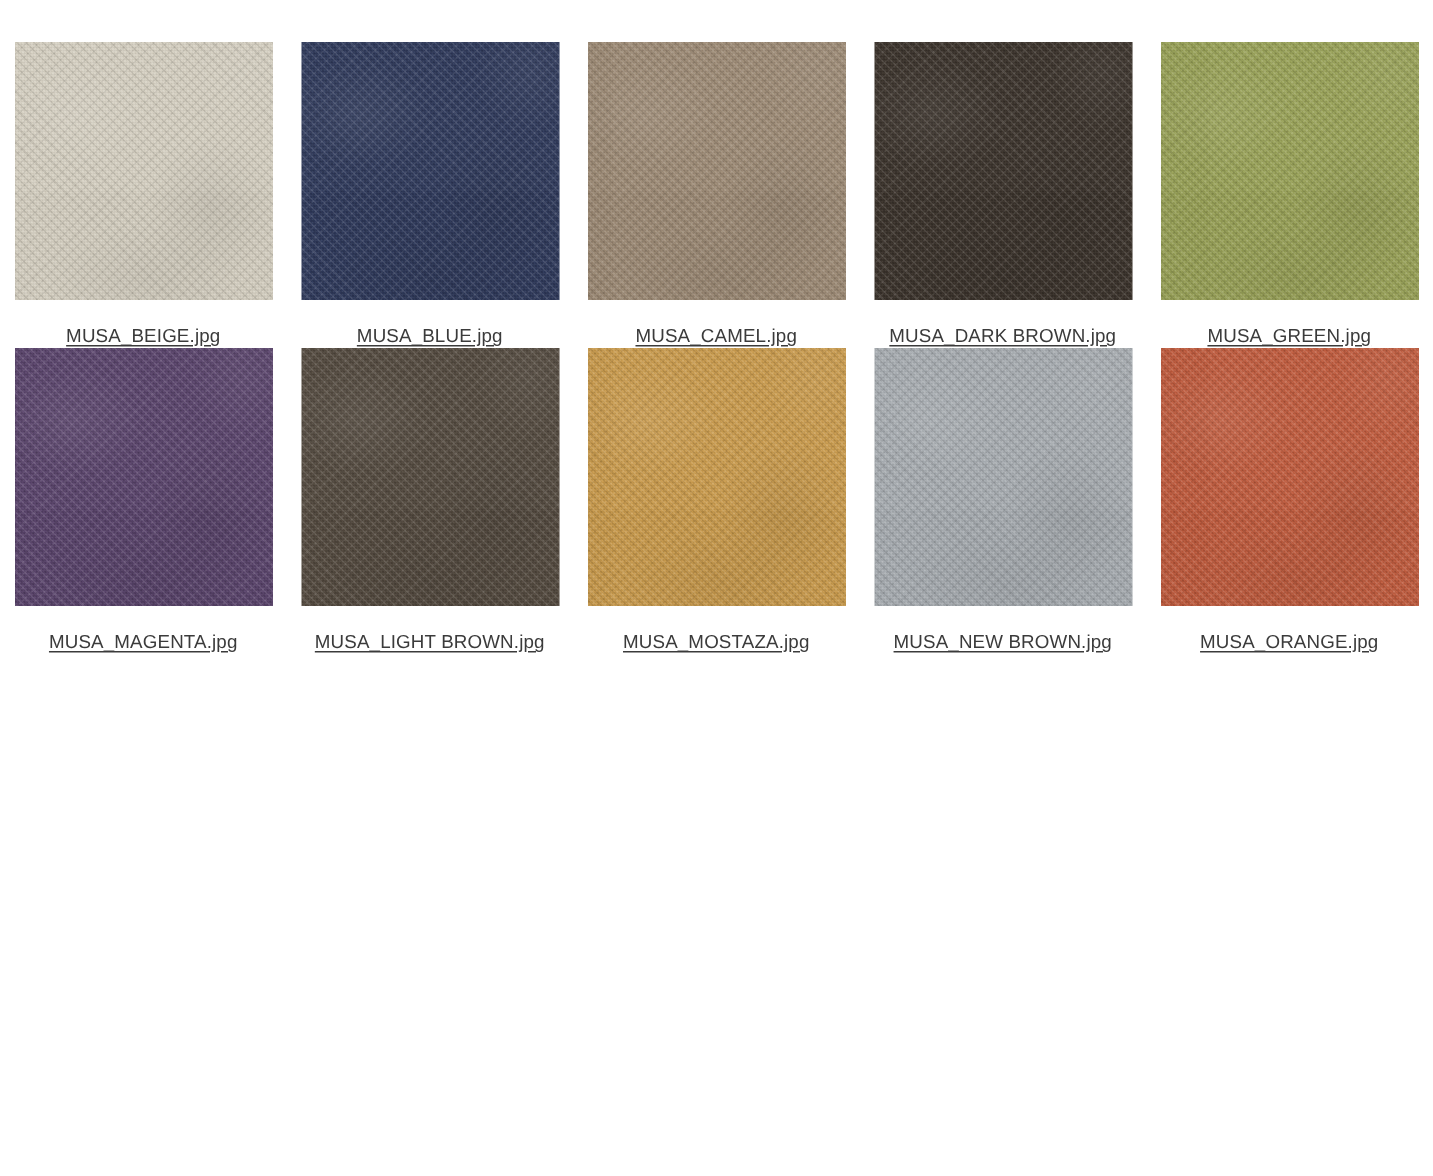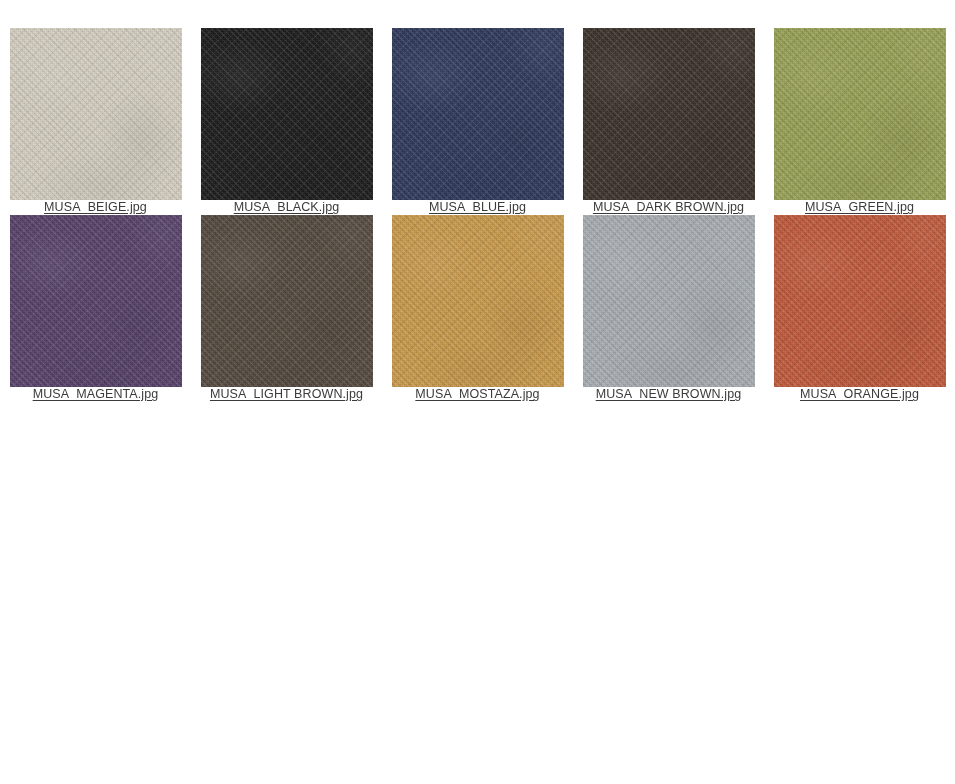--- a/index.html
+++ b/index.html
@@ -87,45 +87,46 @@
     inset: 0;
     background-image:
       radial-gradient(ellipse 70px 55px at 22% 28%, rgba(255,255,255,0.055), rgba(255,255,255,0) 70%),
       radial-gradient(ellipse 60px 70px at 76% 64%, rgba(0,0,0,0.055), rgba(0,0,0,0) 72%),
       radial-gradient(ellipse 90px 50px at 50% 92%, rgba(0,0,0,0.04), rgba(0,0,0,0) 75%),
       radial-gradient(ellipse 50px 60px at 88% 12%, rgba(255,255,255,0.04), rgba(255,255,255,0) 70%);
     pointer-events: none;
   }
 
   .caption {
+    margin-top: 17px;
     font-size: 12.5px;
     line-height: 15px;
     color: #3b3b3b;
     text-decoration: underline;
     text-underline-offset: 2px;
     text-align: center;
     white-space: nowrap;
     letter-spacing: 0.1px;
   }
 </style>
 </head>
 <body>
 
 <div id="gallery">
     <div class="swatch-cell">
       <div class="thumb" style="background-color: rgb(212, 206, 192);"></div>
       <div class="caption">MUSA_BEIGE.jpg</div>
     </div>
     <div class="swatch-cell">
-      <div class="thumb" style="background-color: rgb(30, 29, 29);"></div>
-      <div class="caption">MUSA_BLACK.jpg</div>
+      <div class="thumb" style="background-color: rgb(47, 58, 92);"></div>
+      <div class="caption">MUSA_BLUE.jpg</div>
     </div>
     <div class="swatch-cell">
-      <div class="thumb" style="background-color: rgb(47, 58, 92);"></div>
-      <div class="caption">MUSA_BLUE.jpg</div>
+      <div class="thumb" style="background-color: rgb(156, 137, 116);"></div>
+      <div class="caption">MUSA_CAMEL.jpg</div>
     </div>
     <div class="swatch-cell">
       <div class="thumb" style="background-color: rgb(59, 51, 43);"></div>
       <div class="caption">MUSA_DARK BROWN.jpg</div>
     </div>
     <div class="swatch-cell">
       <div class="thumb" style="background-color: rgb(152, 161, 86);"></div>
       <div class="caption">MUSA_GREEN.jpg</div>
     </div>
     <div class="swatch-cell">

